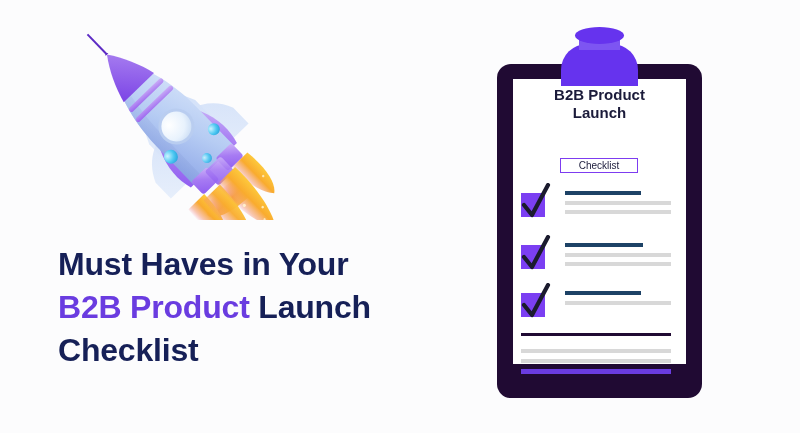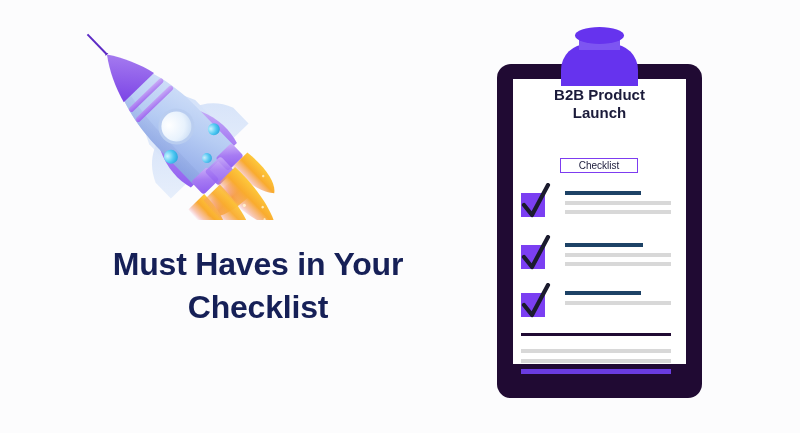--- a/index.html
+++ b/index.html
@@ -15,21 +15,20 @@
   
   .headline{
     position:absolute;
     left:58px; top:222px;
     width:400px;
     font-size:32px;
     line-height:1.33;
     font-weight:700;
     color:#162057;
     letter-spacing:-0.2px;
-    text-align:center;
   }
   .headline .accent{color:#6a3ce0;}
   .hl-line{display:block;white-space:nowrap;}
 
   
   .rocket-wrap{position:absolute;left:35px;top:25px;width:280px;height:195px;}
   .rocket-wrap svg{display:block;width:280px;height:195px;}
 
   
   .clipboard{position:absolute;left:497px;top:24px;width:205px;height:374px;}
@@ -185,20 +184,21 @@
         <circle cx="146" cy="220" r="1.3" fill="#fff3cf" opacity="0.85"></circle>
         <circle cx="139" cy="230" r="1.1" fill="#fff3cf" opacity="0.8"></circle>
         <circle cx="99" cy="196" r="1.2" fill="#fff3cf" opacity="0.8"></circle>
         <circle cx="168" cy="198" r="1.2" fill="#fff3cf" opacity="0.8"></circle>
       </g>
     </svg>
   </div>
 
   <h1 class="headline">
     <span class="hl-line">Must Haves in Your</span>
+    <span class="hl-line"><span class="accent">B2B Product</span><span> Launch</span></span>
     <span class="hl-line">Checklist</span>
   </h1>
 
   <div class="clipboard">
     <div class="cb-frame"></div>
     <div class="cb-paper"></div>
 
     <div class="cb-clip">
       <div class="clip-base"></div>
       <div class="clip-neck"></div>

